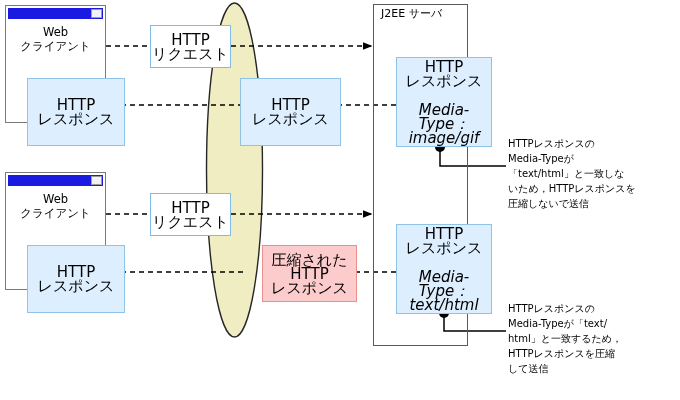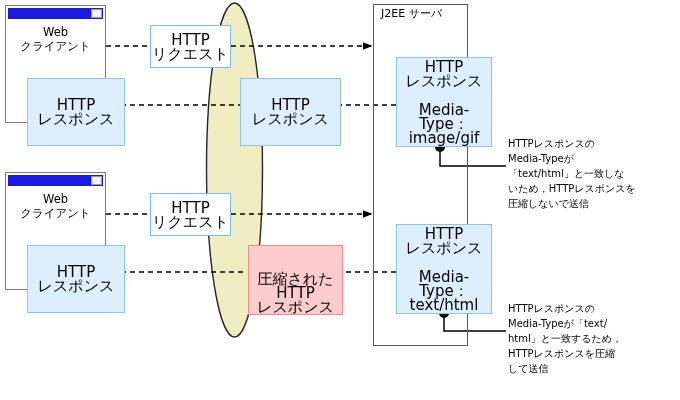--- a/index.html
+++ b/index.html
@@ -76,20 +76,21 @@
   .box-white {
     background: #ffffff;
     border: 1.5px solid #7fbbe8;
   }
   .box-pink {
     background: #fccccc;
     border: 1.5px solid #ea8e8e;
   }
   .box-line2 {
     margin-top: 15px;
+    font-style: italic;
   }
 
   
   .server-box {
     position: absolute;
     background: transparent;
     border: 1.5px solid #5a5a5a;
     box-sizing: border-box;
   }
   .server-title {
@@ -180,21 +181,21 @@
   <div class="box box-blue-fill" style="left:27px; top:245px; width:98px; height:68px;">
     <span>HTTP
 レスポンス</span>
   </div>
 
   <div class="box box-white" style="left:150px; top:193px; width:81px; height:43px;">
     <span>HTTP
 リクエスト</span>
   </div>
 
-  <div class="box box-pink" style="left:248px; top:245px; width:95px; height:70px;justify-content:flex-end;">
+  <div class="box box-pink" style="left:262px; top:245px; width:95px; height:57px;">
     <span>圧縮された
 HTTP
 レスポンス</span>
   </div>
 
   <div class="server-box" style="left:373px; top:4px; width:95px; height:342px;"></div>
   <div class="server-title" style="left:381px; top:7px;">J2EE サーバ</div>
 
   <div class="box box-blue-fill" style="left:396px; top:57px; width:96px; height:90px;">
     <span>HTTP

